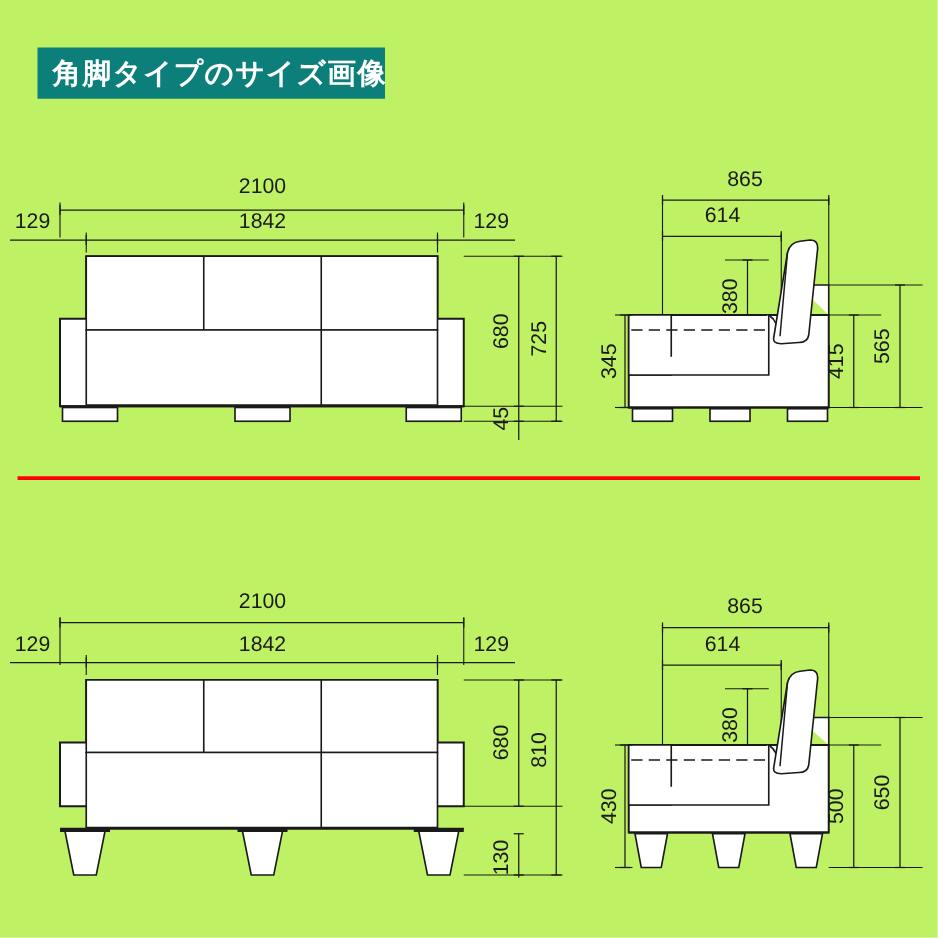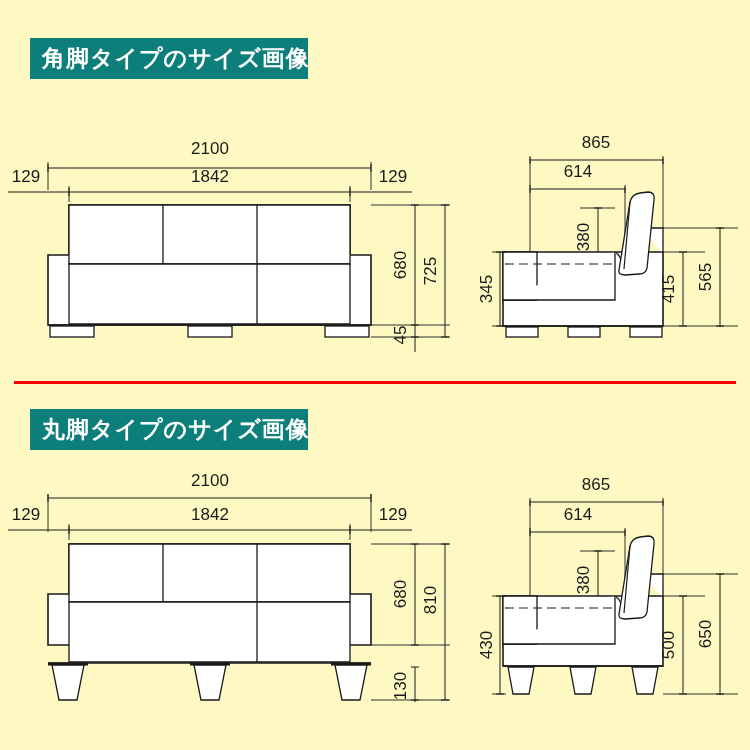--- a/index.html
+++ b/index.html
@@ -1,18 +1,18 @@
 <!DOCTYPE html>
 <html><head>
 <meta charset="utf-8">
 <title>Sofa Size Diagram</title>
 <style>
   html,body{margin:0;padding:0;background:#ffffff;}
   body{width:750px;height:750px;font-family:"Liberation Sans","DejaVu Sans",sans-serif;overflow:hidden;}
-  #root{position:relative;width:750px;height:750px;background:#fef9c3;}
+  #root{position:relative;width:750px;height:750px;background:#bef264;}
 
   .section-title{
     position:absolute;
     background:#0d7f7a;
     color:#ffffff;
     font-weight:bold;
     letter-spacing:1px;
     display:flex;
     align-items:center;
     padding:0 12px;
@@ -182,21 +182,20 @@
     <text x="190" y="159" transform="rotate(-90 190 159)">415</text>
 
     <line class="dim" x1="240" y1="98" x2="240" y2="196"></line>
     <line class="dim" x1="236" y1="98" x2="244" y2="98"></line>
     <line class="dim" x1="236" y1="196" x2="244" y2="196"></line>
     <text x="227" y="147" transform="rotate(-90 227 147)">565</text>
   </svg>
 
   <div id="divider"></div>
 
-  <div class="section-title" id="title-maru">丸脚タイプのサイズ画像</div>
 
   <svg class="diagram" id="svg-front-round" style="left:0px;top:470px;" width="470" height="235">
 
     <line class="ext" x1="48" y1="24" x2="48" y2="62"></line>
     <line class="ext" x1="371" y1="24" x2="371" y2="62"></line>
     <line class="dim" x1="48" y1="28" x2="371" y2="28"></line>
     <line class="dim" x1="48" y1="24" x2="48" y2="32"></line>
     <line class="dim" x1="371" y1="24" x2="371" y2="32"></line>
     <text x="210" y="12">2100</text>
 

